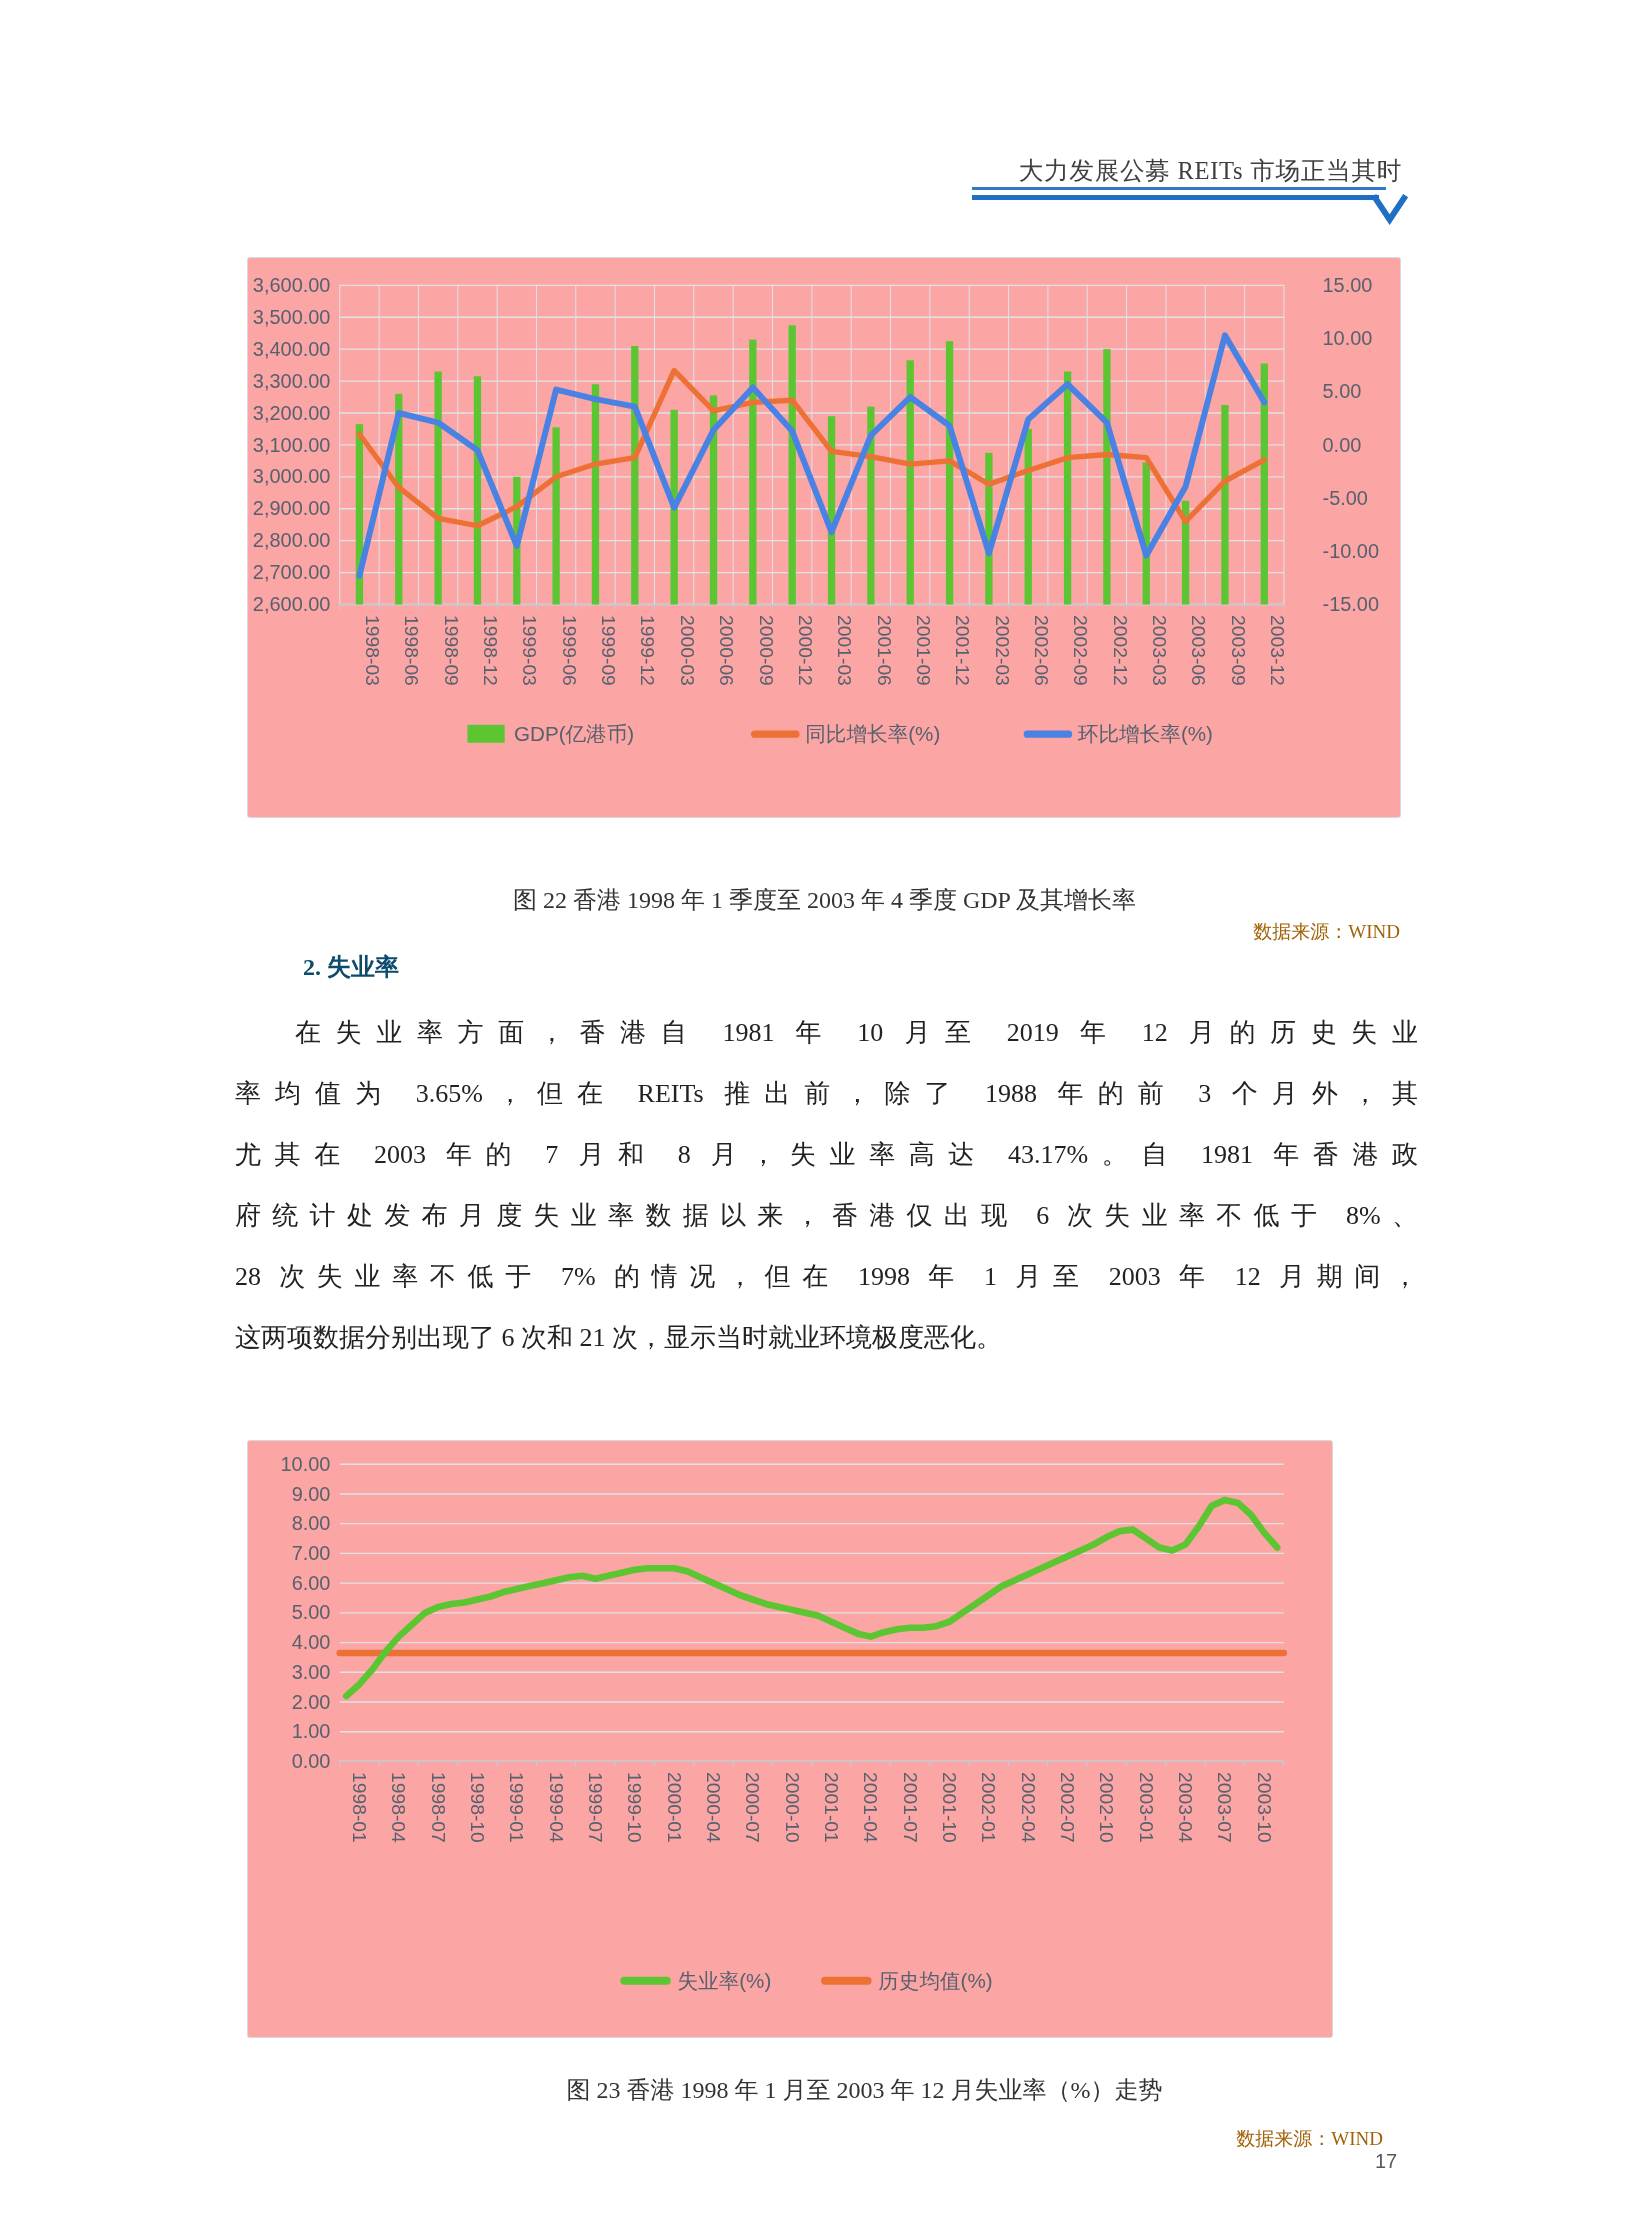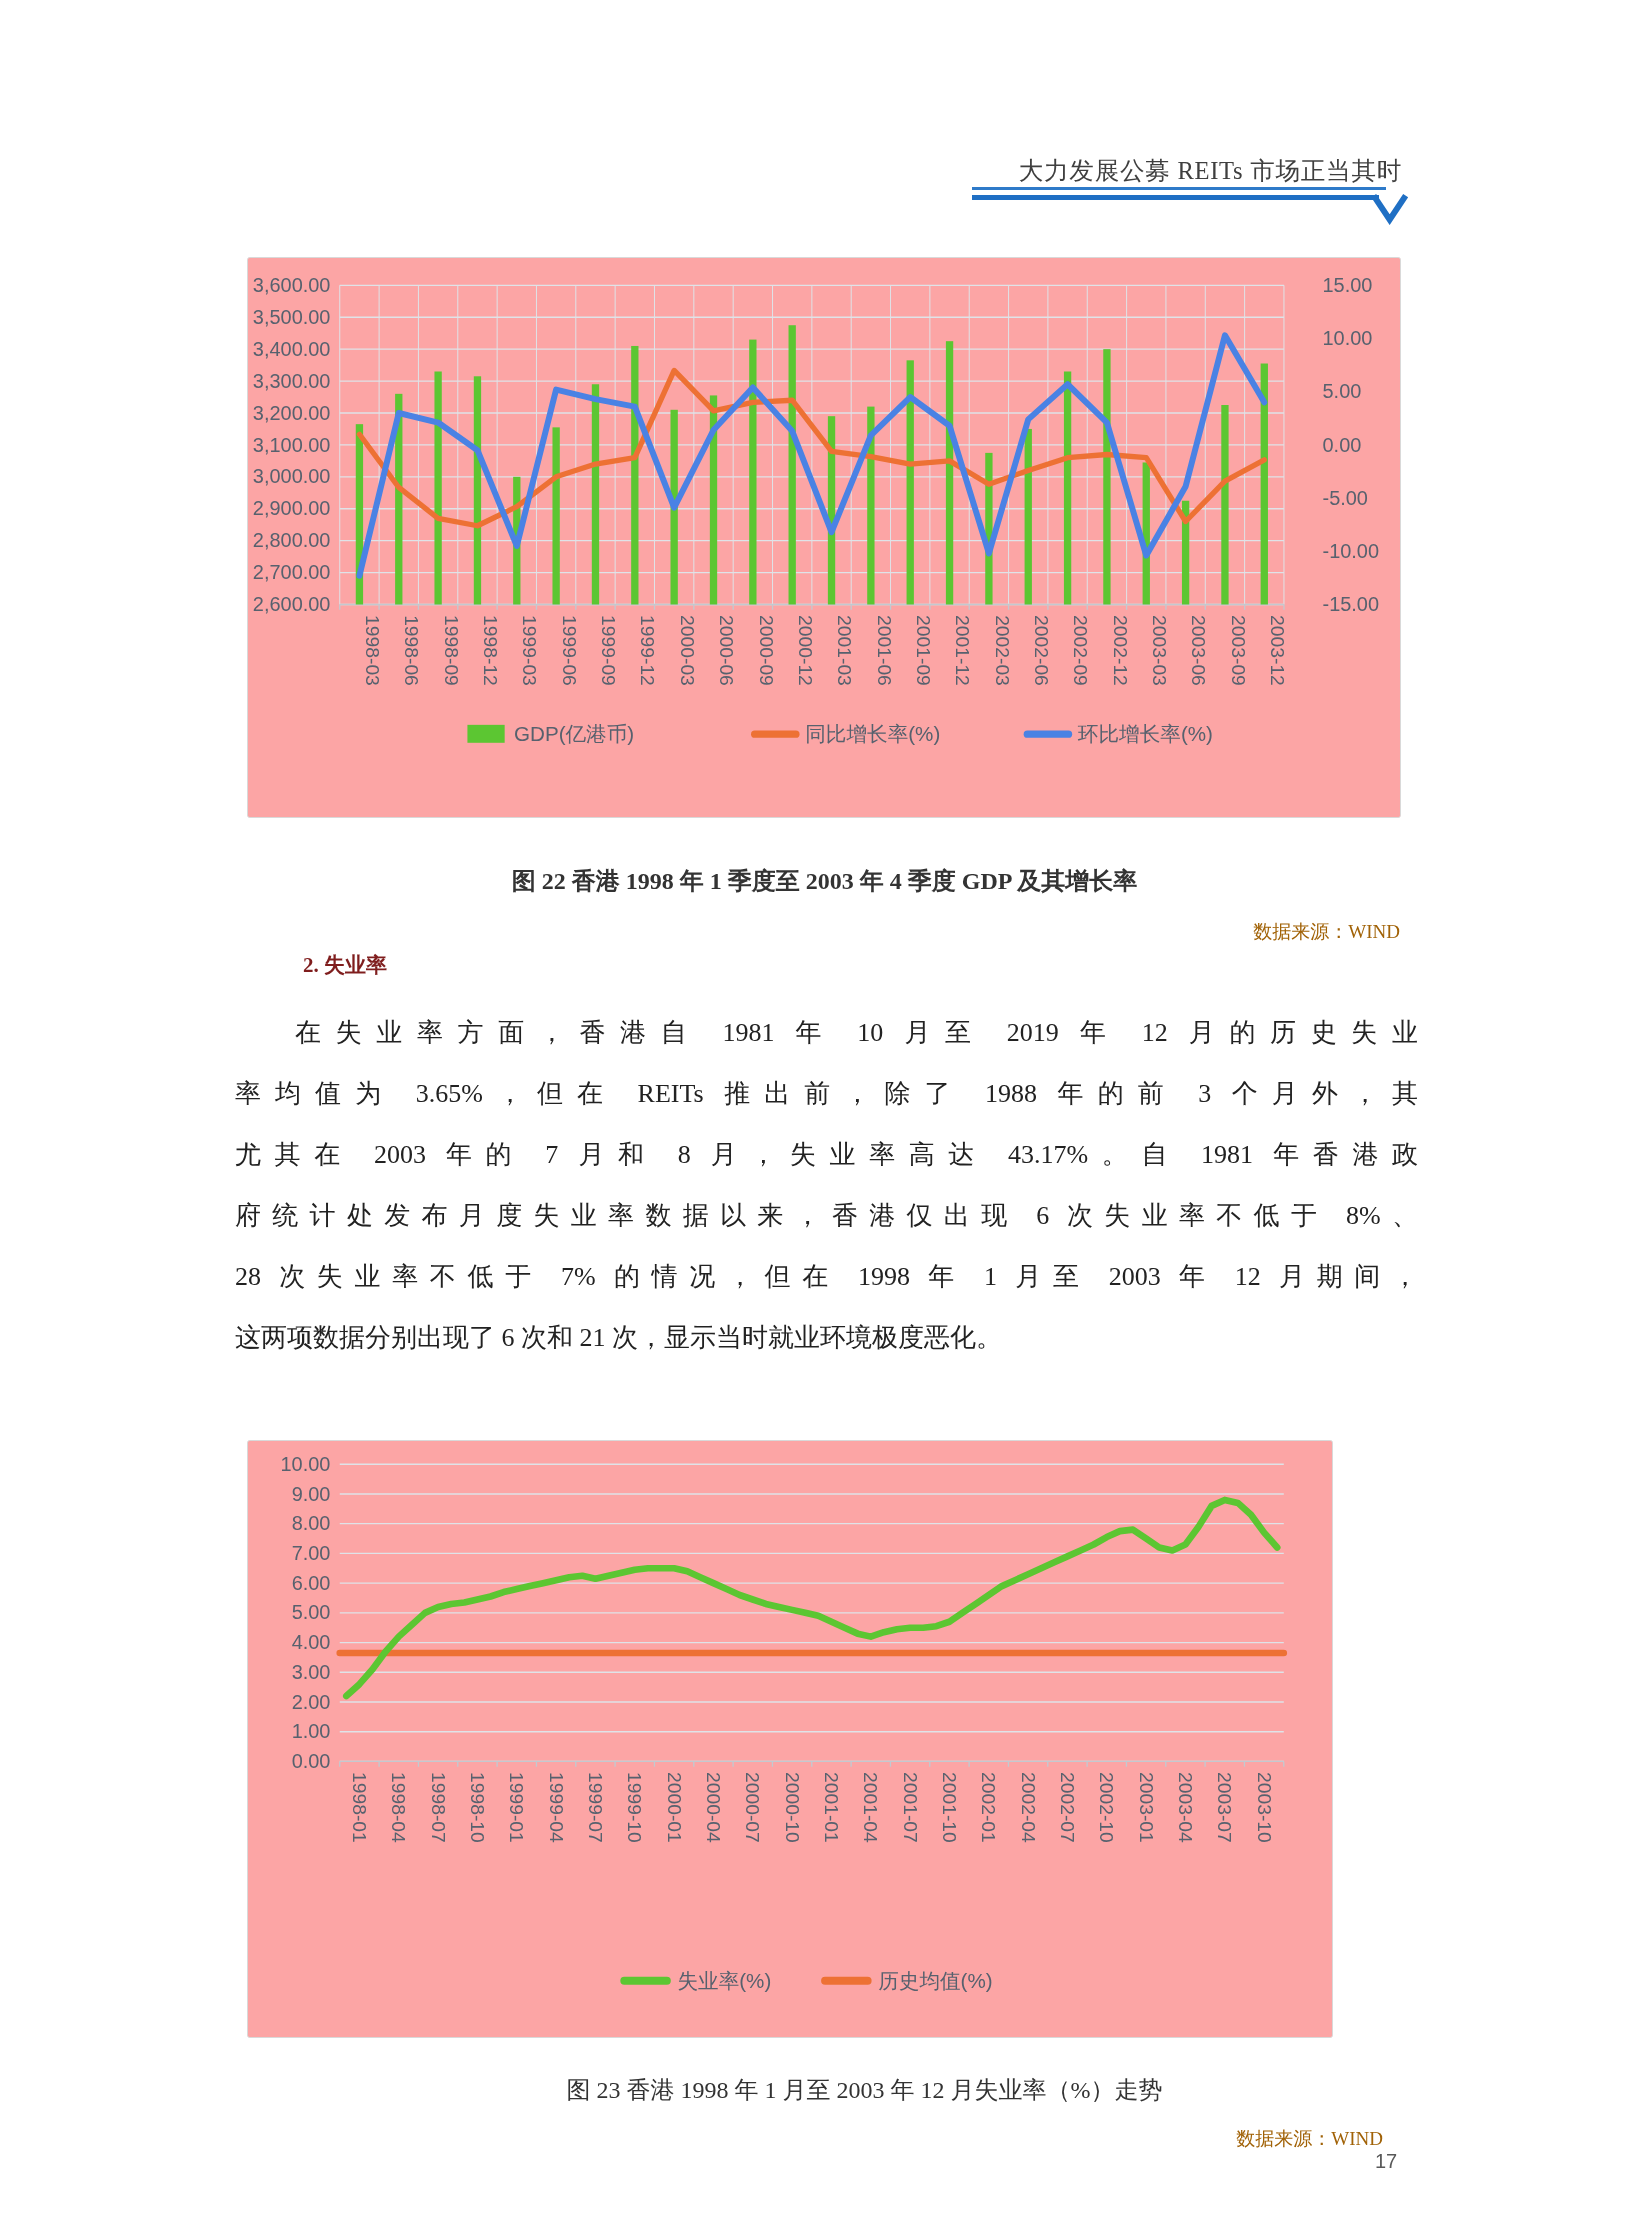--- a/index.html
+++ b/index.html
@@ -11,26 +11,26 @@
   #hdr-rule-thin{position:absolute;top:187px;left:972px;width:414px;height:2.7px;background:#2e7ac9;}
   #hdr-rule-thick{position:absolute;top:195px;left:972px;width:407px;height:4.7px;background:#1f6fc4;}
   #hdr-chev{position:absolute;top:193px;left:1371px;}
   
   .panel{position:absolute;background:#fca5a5;border:1.3px solid #d9d9d9;border-radius:2.7px;}
   #panel22{left:247px;top:257px;width:1152px;height:559px;}
   #panel23{left:247px;top:1440px;width:1084px;height:596px;}
   svg text{font-family:"Liberation Sans","DejaVu Sans",sans-serif;fill:#57616e;}
   
   .caption{position:absolute;width:100%;text-align:center;font-size:24px;color:#333;}
-  #cap22{top:865px;font-weight:bold;}
+  #cap22{top:884px;}
   #cap23{top:2074px;padding-left:40px;}
   .source{position:absolute;font-size:19px;color:#a16207;}
   #src22{top:919px;right:249px;}
   #src23{top:2126px;right:266px;}
-  #sec-head{position:absolute;left:303px;top:951px;font-size:21px;font-weight:bold;color:#7f1d1d;}
+  #sec-head{position:absolute;left:303px;top:951px;font-size:24px;font-weight:bold;color:#0c4a6e;}
   #para{position:absolute;left:235px;top:1002px;width:1183px;font-size:26px;line-height:61px;color:#222;}
   .pline{text-align:justify;text-align-last:justify;text-justify:inter-character;height:61px;}
   .pline.first{text-indent:60px;}
   .pline.last{text-align-last:left;}
   #pageno{position:absolute;left:1375px;top:2150px;font-size:20px;color:#595959;
           font-family:"Liberation Sans","DejaVu Sans",sans-serif;}
 </style>
 </head>
 <body>
 

